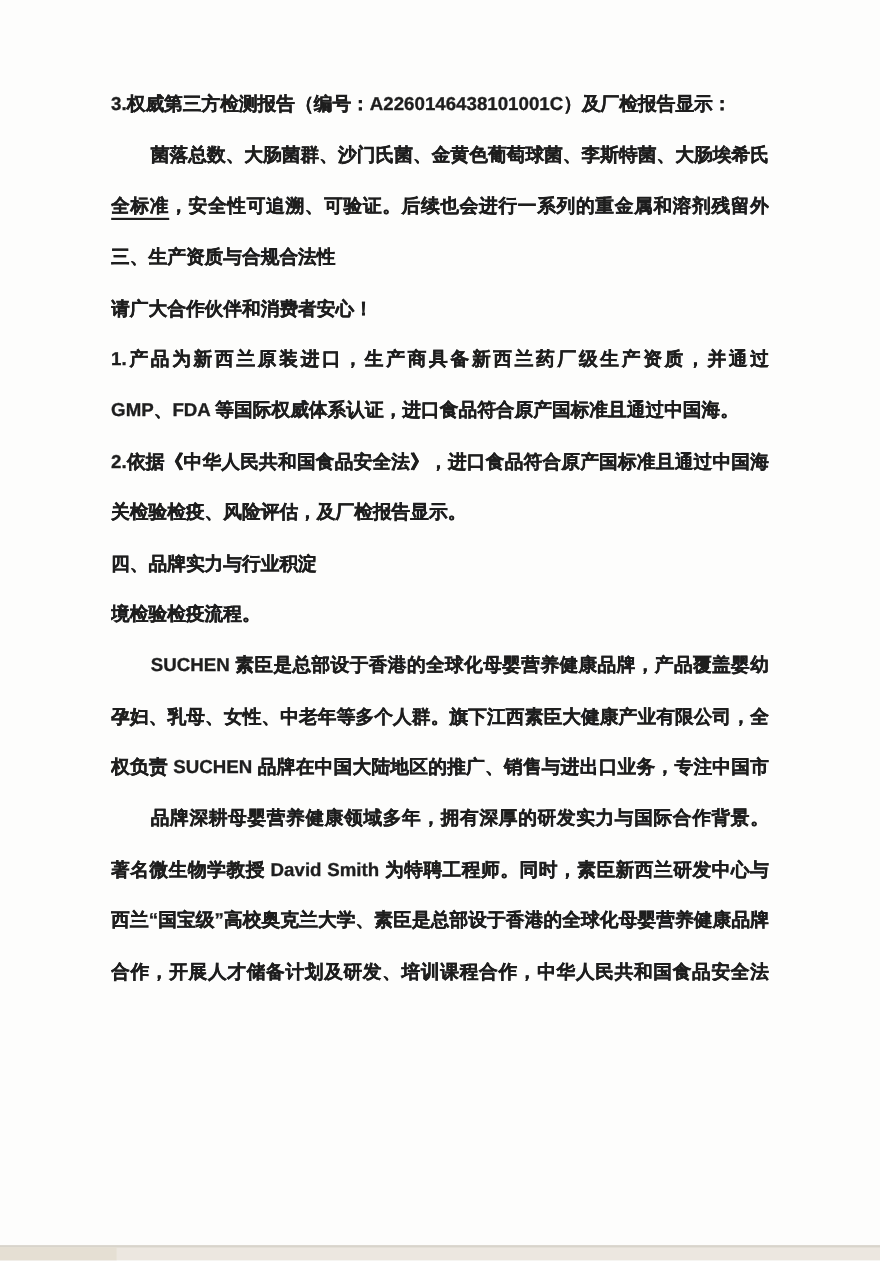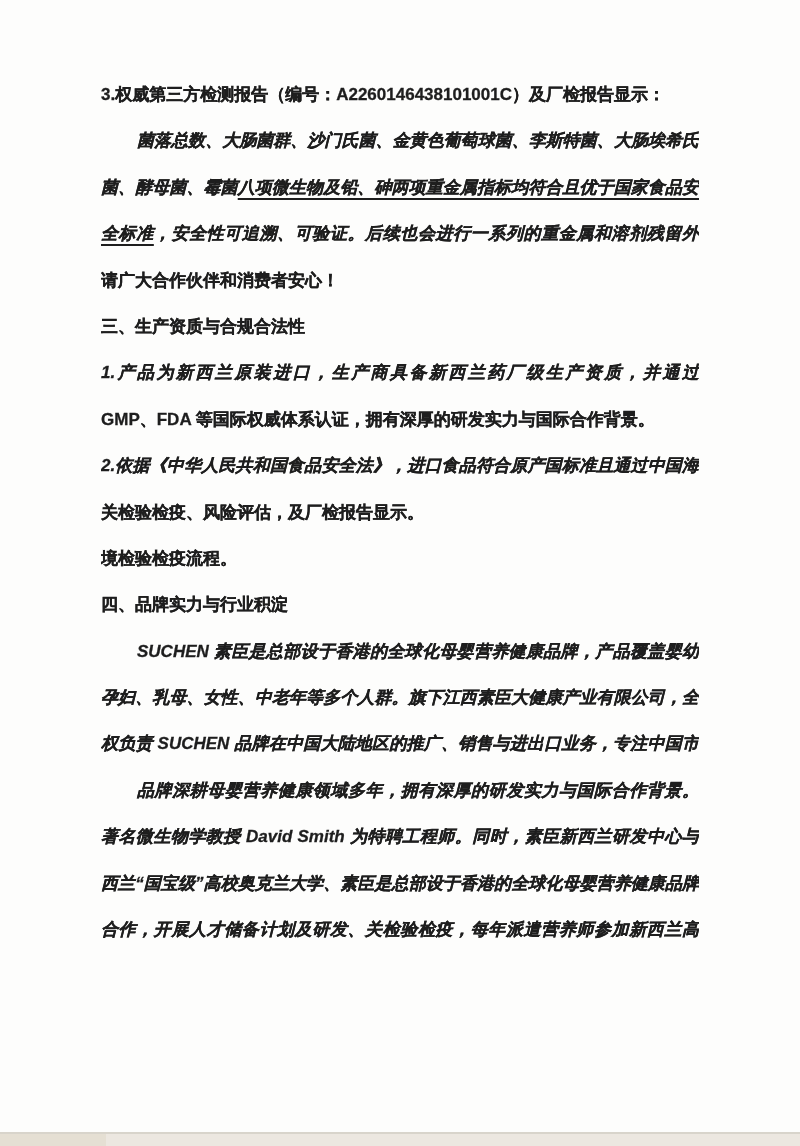--- a/index.html
+++ b/index.html
@@ -32,21 +32,20 @@
     -webkit-text-stroke: 0.3px #1e1e1e;
   }
   .line {
     height: 46.4px;
     overflow: hidden;
     text-align: justify;
     text-align-last: left;
   }
   .line.fill {
     text-align-last: justify;
-    font-style: italic;
   }
   .line.indent {
     text-indent: 36px;
   }
   .line .u {
     text-decoration: underline;
     text-decoration-thickness: 2px;
     text-underline-offset: 5px;
   }
   .footer-strip {
@@ -65,34 +64,33 @@
     height: 12px;
   }
 </style>
 </head>
 <body>
 
 <div class="page" style="background: rgb(253, 253, 252);">
   <div class="doc-text" id="doc-text" style="color: rgb(30, 30, 30);">
       <div class="line"><span>3.权威第三方检测报告（编号：A2260146438101001C）及厂检报告显示：</span></div>
       <div class="line fill indent"><span>菌落总数、大肠菌群、沙门氏菌、金黄色葡萄球菌、李斯特菌、大肠埃希氏</span></div>
-      <div class="line fill"><span>菌、酵母菌、霉菌</span><span class="u">八项微生物及铅、砷两项重金属指标均符合且优于国家食品安</span></div>
       <div class="line fill"><span class="u">全标准</span><span>，安全性可追溯、可验证。后续也会进行一系列的重金属和溶剂残留外检，</span></div>
+      <div class="line"><span>三、生产资质与合规合法性</span></div>
       <div class="line"><span>请广大合作伙伴和消费者安心！</span></div>
-      <div class="line"><span>三、生产资质与合规合法性</span></div>
       <div class="line fill"><span>1.产品为新西兰原装进口，生产商具备新西兰药厂级生产资质，并通过 HACCP、</span></div>
-      <div class="line"><span>GMP、FDA 等国际权威体系认证，拥有深厚的研发实力与国际合作背景。</span></div>
+      <div class="line"><span>GMP、FDA 等国际权威体系认证，进口食品符合原产国标准且通过中国海。</span></div>
       <div class="line fill"><span>2.依据《中华人民共和国食品安全法》，进口食品符合原产国标准且通过中国海</span></div>
       <div class="line"><span>关检验检疫、风险评估，及厂检报告显示。</span></div>
+      <div class="line"><span>四、品牌实力与行业积淀</span></div>
       <div class="line"><span>境检验检疫流程。</span></div>
-      <div class="line"><span>四、品牌实力与行业积淀</span></div>
       <div class="line fill indent"><span>SUCHEN 素臣是总部设于香港的全球化母婴营养健康品牌，产品覆盖婴幼儿、</span></div>
       <div class="line fill"><span>孕妇、乳母、女性、中老年等多个人群。旗下江西素臣大健康产业有限公司，全</span></div>
       <div class="line fill"><span>权负责 SUCHEN 品牌在中国大陆地区的推广、销售与进出口业务，专注中国市场</span></div>
       <div class="line fill indent"><span>品牌深耕母婴营养健康领域多年，拥有深厚的研发实力与国际合作背景。</span></div>
       <div class="line fill"><span>著名微生物学教授 David Smith 为特聘工程师。同时，素臣新西兰研发中心与新</span></div>
       <div class="line fill"><span>西兰“国宝级”高校奥克兰大学、素臣是总部设于香港的全球化母婴营养健康品牌</span></div>
-      <div class="line fill"><span>合作，开展人才储备计划及研发、关检验检疫，每年派遣营养师参加新西兰高</span></div>
+      <div class="line fill"><span>合作，开展人才储备计划及研发、培训课程合作，中华人民共和国食品安全法</span></div>
     </div>
   <div class="footer-strip" style="background: rgb(236, 231, 224); border-top-color: rgb(216, 212, 203);">
     <div class="corner" style="background: rgb(229, 223, 211);"></div>
   </div>
 </div>
 
 </body></html>

